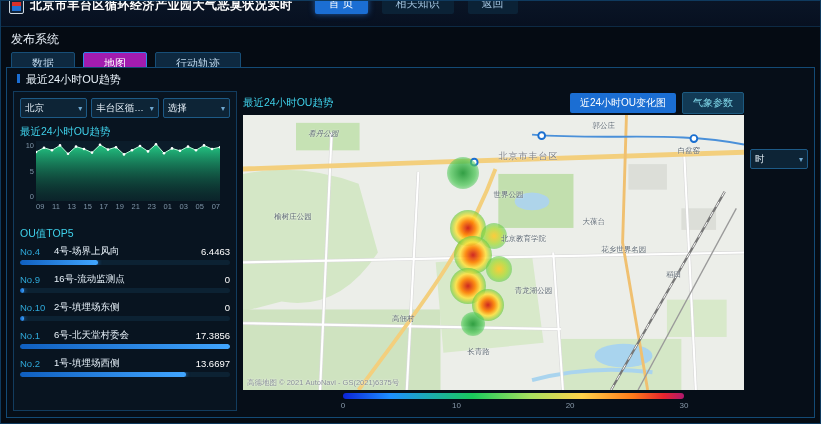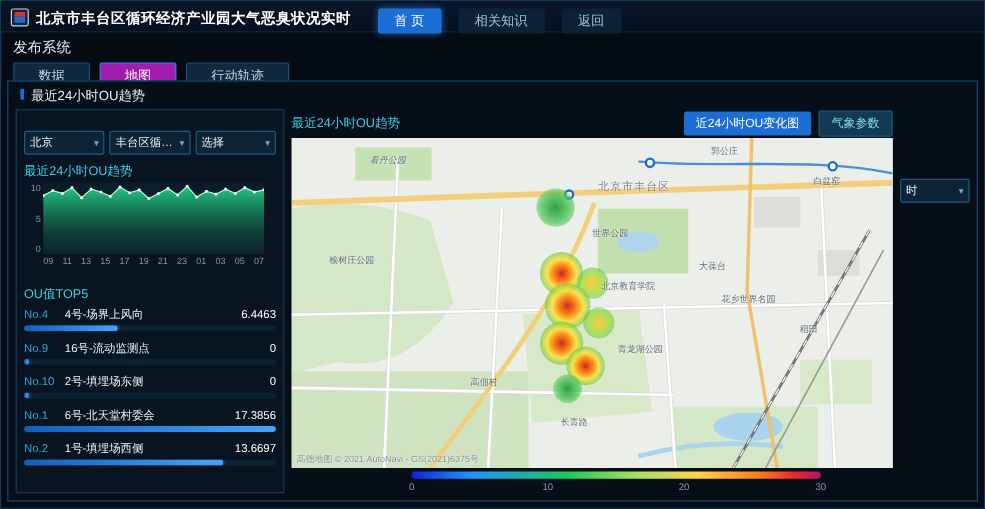--- a/index.html
+++ b/index.html
@@ -1,20 +1,20 @@
 <!DOCTYPE html>
 <html><head>
 <meta charset="utf-8">
 <style>
   html,body{margin:0;padding:0;background:#02050a;font-family:"Liberation Sans","DejaVu Sans",sans-serif;}
   *{box-sizing:border-box;}
   .app{position:relative;width:821px;height:424px;background:#050b13;border:1px solid #0f3a5e;overflow:hidden;color:#dce8f2;}
 
   
-  .topbar{display:flex;align-items:flex-start;height:26px;background:linear-gradient(180deg,#0a1526,#071020);border-bottom:1px solid #0d2a44;padding:6px 8px;}
+  .topbar{display:flex;align-items:flex-end;height:26px;background:linear-gradient(180deg,#0a1526,#071020);border-bottom:1px solid #0d2a44;padding:12px 8px;}
   .logo{width:15px;height:15px;border:1px solid #cfd8e0;border-radius:2px;margin-right:6px;position:relative;background:#10233a;flex:0 0 auto;}
   .logo .lg-top{position:absolute;left:2px;top:2px;width:9px;height:4px;background:#d8302a;}
   .logo .lg-bottom{position:absolute;left:2px;bottom:2px;width:9px;height:5px;background:#1f6fd0;}
   .app-title{font-size:12px;font-weight:bold;color:#ffffff;letter-spacing:.5px;white-space:nowrap;}
   .topnav{display:flex;align-items:center;gap:14px;margin-left:22px;}
   .topnav .nav-item{font-size:11px;padding:3px 14px;border-radius:2px;background:#0b2236;color:#9fc0dc;cursor:pointer;white-space:nowrap;}
   .topnav .nav-item.active{background:#1b6ed3;color:#ffffff;box-shadow:0 0 6px rgba(40,120,220,.7);}
 
   
   .subheader{padding:4px 10px 0 10px;}
@@ -25,21 +25,21 @@
 
   
   .main-panel{position:absolute;left:5px;right:5px;top:66px;bottom:5px;border:1px solid #134a75;background:#060e18;display:flex;flex-direction:column;}
   .panel-title{font-size:11px;color:#e8f1f9;padding:4px 10px 2px 10px;flex:0 0 auto;}
   .panel-title::before{content:"";display:inline-block;width:3px;height:9px;background:#1b6ed3;margin-right:6px;}
   .panel-body{flex:1;display:flex;gap:6px;padding:2px 6px 6px 6px;min-height:0;}
 
   
   .sidebar{width:224px;flex:0 0 auto;border:1px solid #123c5e;background:#081420;padding:6px;display:flex;flex-direction:column;min-height:0;}
   .select-row{display:flex;gap:4px;}
-  .uiselect{flex:1;height:20px;background:#0d2436;border:1px solid #1d5a86;border-radius:2px;font-size:9.5px;color:#e8f2fa;display:flex;align-items:center;padding:0 4px;cursor:pointer;overflow:hidden;white-space:nowrap;margin-top:11px;}
+  .uiselect{flex:1;height:20px;background:#0d2436;border:1px solid #1d5a86;border-radius:2px;font-size:9.5px;color:#e8f2fa;display:flex;align-items:center;padding:0 4px;cursor:pointer;overflow:hidden;white-space:nowrap;}
   .uiselect .val{flex:1;overflow:hidden;text-overflow:ellipsis;}
   .chev{flex:0 0 auto;color:#6fa8d0;font-size:8px;margin-left:2px;}
   .chev::after{content:"▾";}
   .chart-label{font-size:10.5px;color:#3fd0e9;margin:7px 0 2px 0;}
   .chart-wrap{position:relative;height:78px;flex:0 0 auto;}
   .chart-grid{display:flex;}
   .y-axis{width:16px;display:flex;flex-direction:column;justify-content:space-between;height:60px;font-size:7.5px;color:#7f95a8;text-align:right;padding-right:2px;}
   .chart-svg{width:184px;height:60px;background:rgba(20,50,70,.25);}
   .x-labels{margin-left:16px;width:184px;display:flex;justify-content:space-between;font-size:7.5px;color:#7f95a8;margin-top:1px;}
   .top5-title{font-size:10.5px;color:#3fd0e9;margin:8px 0 4px 0;}

